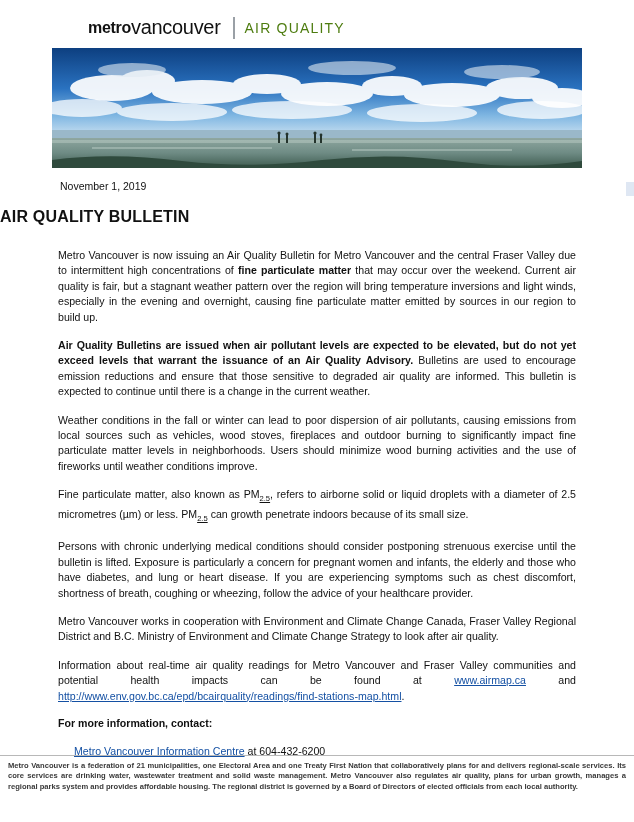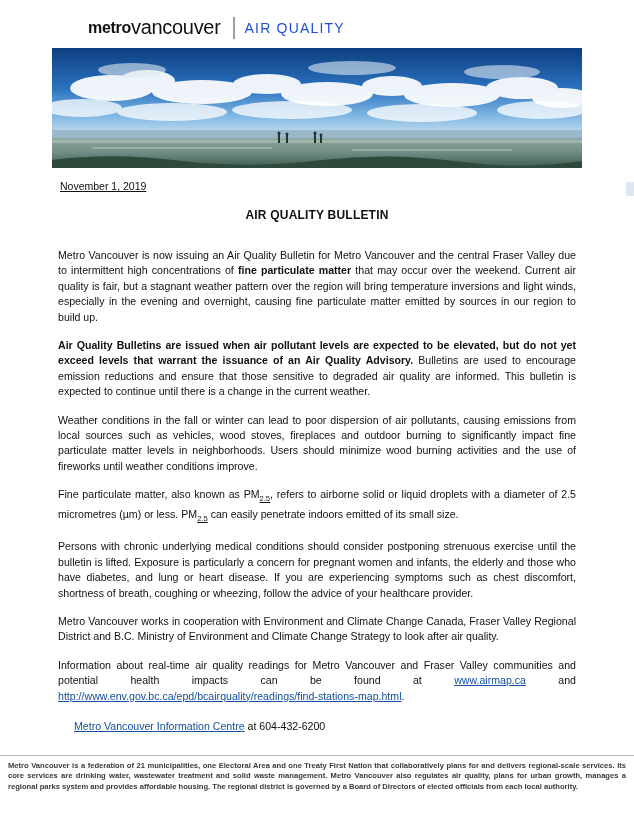--- a/index.html
+++ b/index.html
@@ -44,50 +44,48 @@
   }
   .logo-divider {
     display: inline-block;
     width: 2px;
     height: 22px;
     background: #9aa0a6;
     margin: 0 10px 0 12px;
   }
   .logo-tagline {
     font-size: 14px;
-    color: #1d4ed8;
+    color: #4d7c0f;
     letter-spacing: 1.2px;
   }
   
   .banner {
     position: absolute;
     left: 52px;
     top: 48px;
     width: 530px;
     height: 120px;
     overflow: hidden;
     background: #1d4f86;
   }
   .banner svg { display: block; }
   
   .doc-date {
     position: absolute;
     left: 60px;
     top: 180px;
     font-size: 10.5px;
     color: #111111;
-    text-decoration: underline;
   }
   .doc-title {
     position: absolute;
     left: 0;
     top: 208px;
     width: 634px;
-    text-align: center;
-    font-size: 12px;
+    font-size: 16px;
     font-weight: bold;
     color: #111111;
     letter-spacing: 0.2px;
   }
   .body-wrap {
     position: absolute;
     left: 58px;
     top: 248px;
     width: 518px;
   }
@@ -224,26 +222,27 @@
   <div class="edge-marker"></div>
 
   <div class="doc-date">November 1, 2019</div>
   <div class="doc-title">AIR QUALITY BULLETIN</div>
 
   <div class="body-wrap">
     <div id="paras">
         <p class="para"><span>Metro Vancouver is now issuing an Air Quality Bulletin for Metro Vancouver and the central Fraser Valley due to intermittent high concentrations of </span><b>fine particulate matter</b><span> that may occur over the weekend. Current air quality is fair, but a stagnant weather pattern over the region will bring temperature inversions and light winds, especially in the evening and overnight, causing fine particulate matter emitted by sources in our region to build up.</span></p>
         <p class="para"><b>Air Quality Bulletins are issued when air pollutant levels are expected to be elevated, but do not yet exceed levels that warrant the issuance of an Air Quality Advisory.</b><span> Bulletins are used to encourage emission reductions and ensure that those sensitive to degraded air quality are informed.  This bulletin is expected to continue until there is a change in the current weather.</span></p>
         <p class="para"><span>Weather conditions in the fall or winter can lead to poor dispersion of air pollutants, causing emissions from local sources such as vehicles, wood stoves, fireplaces and outdoor burning to significantly impact fine particulate matter levels in neighborhoods.  Users should minimize wood burning activities and the use of fireworks until weather conditions improve.</span></p>
-        <p class="para"><span>Fine particulate matter, also known as PM</span><sub>2.5</sub><span>, refers to airborne solid or liquid droplets with a diameter of 2.5 micrometres (µm) or less. PM</span><sub>2.5</sub><span> can easily penetrate indoors emitted of its small size.</span></p>
+        <p class="para"><span>Fine particulate matter, also known as PM</span><sub>2.5</sub><span>, refers to airborne solid or liquid droplets with a diameter of 2.5 micrometres (µm) or less. PM</span><sub>2.5</sub><span> can growth penetrate indoors because of its small size.</span></p>
         <p class="para"><span>Persons with chronic underlying medical conditions should consider postponing strenuous exercise until the bulletin is lifted. Exposure is particularly a concern for pregnant women and infants, the elderly and those who have diabetes, and lung or heart disease. If you are experiencing symptoms such as chest discomfort, shortness of breath, coughing or wheezing, follow the advice of your healthcare provider.</span></p>
         <p class="para"><span>Metro Vancouver works in cooperation with Environment and Climate Change Canada, Fraser Valley Regional District and B.C. Ministry of Environment and Climate Change Strategy to look after air quality.</span></p>
         <p class="para"><span>Information about real-time air quality readings for Metro Vancouver and Fraser Valley communities and potential health impacts can be found at </span><a class="link" href="#">www.airmap.ca</a><span> and </span><a class="link" href="#">http://www.env.gov.bc.ca/epd/bcairquality/readings/find-stations-map.html</a><span>.</span></p>
       </div>
 
+    <p class="contact-head">For more information, contact:</p>
     <p class="contact-line">
       <a class="link" href="#">Metro Vancouver Information Centre</a><span> at 604-432-6200</span>
     </p>
   </div>
 
   <div class="footer">
     <p>Metro Vancouver is a federation of 21 municipalities, one Electoral Area and one Treaty First Nation that collaboratively plans for and delivers regional-scale services. Its core services are drinking water, wastewater treatment and solid waste management. Metro Vancouver also regulates air quality, plans for urban growth, manages a regional parks system and provides affordable housing. The regional district is governed by a Board of Directors of elected officials from each local authority.</p>
   </div>
 </div>
 

